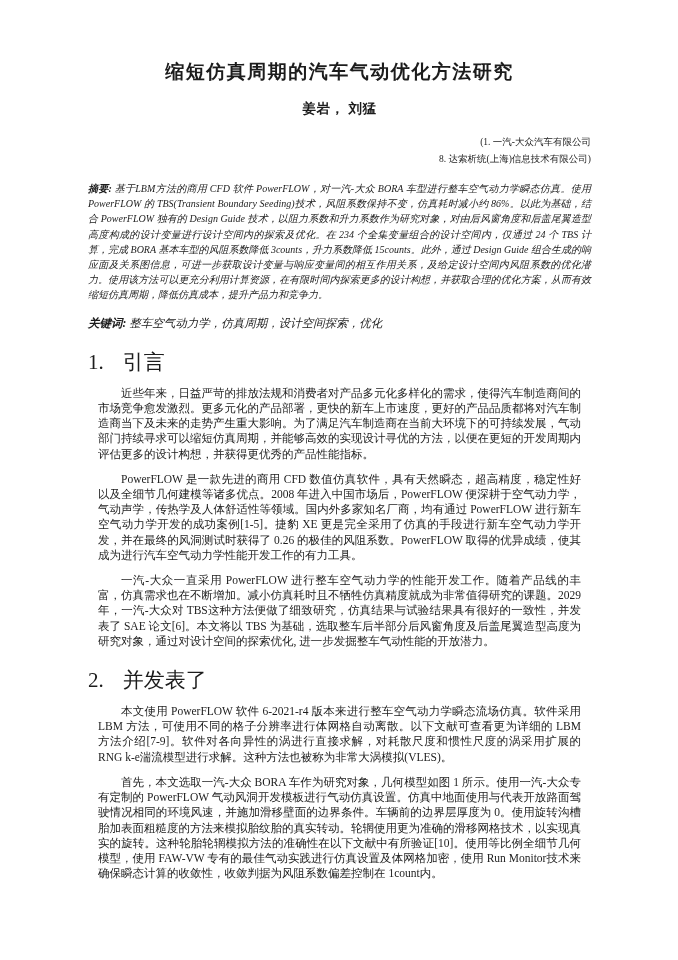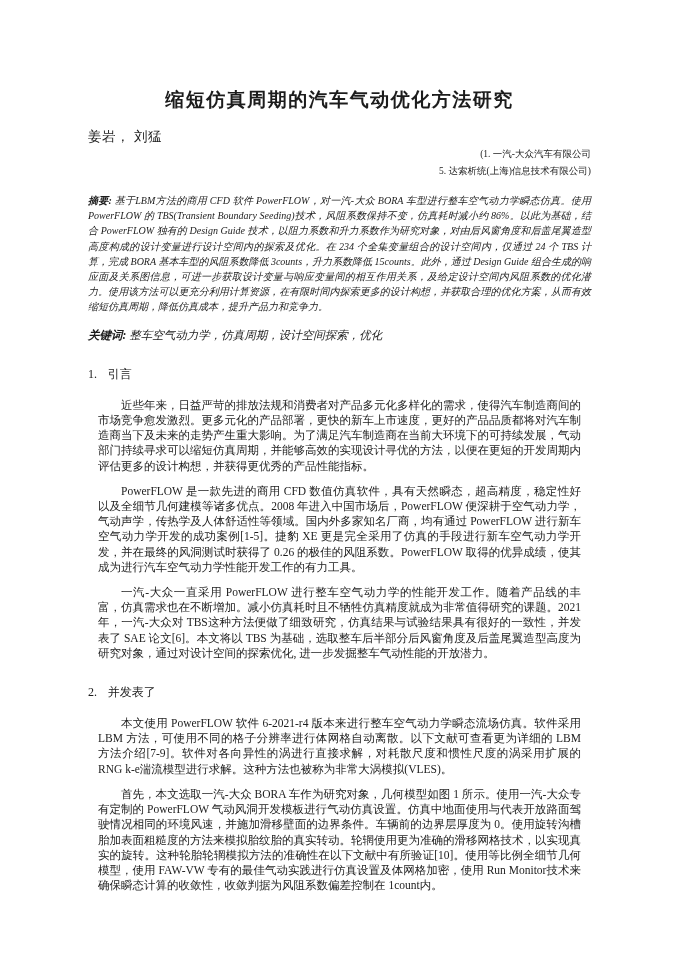--- a/index.html
+++ b/index.html
@@ -10,35 +10,36 @@
   .page {
     position: relative;
     width: 678px;
     height: 960px;
     margin: 0 auto;
     background: #ffffff;
     color: #1c1c1c;
     font-family: "Liberation Serif", serif;
     overflow: hidden;
     box-sizing: border-box;
-    padding: 88px 87px 0 88px;
+    padding: 60px 87px 0 88px;
   }
   .title {
     margin: 0 0 16px 0;
     text-align: center;
     font-size: 19px;
     font-weight: bold;
     letter-spacing: 1.5px;
     line-height: 24px;
   }
   .authors {
-    text-align: left;
+    text-align: center;
     font-size: 13.5px;
-    margin-bottom: 0;
+    margin-bottom: 16px;
     letter-spacing: 0.5px;
+    font-weight: bold;
   }
   .affil {
     text-align: right;
     font-size: 9.5px;
     line-height: 17px;
     color: #222;
   }
   .abstract {
     margin: 13px 0 0 0;
     font-size: 10px;
@@ -50,21 +51,21 @@
     font-weight: bold;
   }
   .keywords {
     margin: 13px 0 0 0;
     font-size: 11.5px;
     line-height: 15.2px;
     font-style: italic;
   }
   .sec-heading {
     margin: 22px 0 14px 0;
-    font-size: 12px;
+    font-size: 21px;
     font-weight: normal;
     line-height: 19px;
   }
   .sec-heading .num {
     margin-right: 0.9em;
   }
   .body-para {
     margin: 10px;
     font-size: 11.5px;
     line-height: 15.2px;
@@ -75,30 +76,30 @@
 </head>
 <body>
 
 <div class="page">
 
   <h1 class="title">缩短仿真周期的汽车气动优化方法研究</h1>
 
   <div class="authors">姜岩， 刘猛</div>
 
   <div class="affil">(1. 一汽-大众汽车有限公司</div>
-  <div class="affil">5. 达索析统(上海)信息技术有限公司)</div>
+  <div class="affil">8. 达索析统(上海)信息技术有限公司)</div>
 
   <p class="abstract"><span class="label">摘要:</span><span> 基于LBM方法的商用 CFD 软件 PowerFLOW，对一汽-大众 BORA 车型进行整车空气动力学瞬态仿真。使用 PowerFLOW 的 TBS(Transient Boundary Seeding)技术，风阻系数保持不变，仿真耗时减小约 86%。以此为基础，结合 PowerFLOW 独有的 Design Guide 技术，以阻力系数和升力系数作为研究对象，对由后风窗角度和后盖尾翼造型高度构成的设计变量进行设计空间内的探索及优化。在 234 个全集变量组合的设计空间内，仅通过 24 个 TBS 计算，完成 BORA 基本车型的风阻系数降低 3counts，升力系数降低 15counts。此外，通过 Design Guide 组合生成的响应面及关系图信息，可进一步获取设计变量与响应变量间的相互作用关系，及给定设计空间内风阻系数的优化潜力。使用该方法可以更充分利用计算资源，在有限时间内探索更多的设计构想，并获取合理的优化方案，从而有效缩短仿真周期，降低仿真成本，提升产品力和竞争力。</span></p>
 
   <p class="keywords"><span class="label">关键词:</span><span> 整车空气动力学，仿真周期，设计空间探索，优化</span></p>
 
   <h2 class="sec-heading"><span class="num">1.</span><span>引言</span></h2>
 
   <p class="body-para">近些年来，日益严苛的排放法规和消费者对产品多元化多样化的需求，使得汽车制造商间的市场竞争愈发激烈。更多元化的产品部署，更快的新车上市速度，更好的产品品质都将对汽车制造商当下及未来的走势产生重大影响。为了满足汽车制造商在当前大环境下的可持续发展，气动部门持续寻求可以缩短仿真周期，并能够高效的实现设计寻优的方法，以便在更短的开发周期内评估更多的设计构想，并获得更优秀的产品性能指标。</p>
   <p class="body-para">PowerFLOW 是一款先进的商用 CFD 数值仿真软件，具有天然瞬态，超高精度，稳定性好以及全细节几何建模等诸多优点。2008 年进入中国市场后，PowerFLOW 便深耕于空气动力学，气动声学，传热学及人体舒适性等领域。国内外多家知名厂商，均有通过 PowerFLOW 进行新车空气动力学开发的成功案例[1-5]。捷豹 XE 更是完全采用了仿真的手段进行新车空气动力学开发，并在最终的风洞测试时获得了 0.26 的极佳的风阻系数。PowerFLOW 取得的优异成绩，使其成为进行汽车空气动力学性能开发工作的有力工具。</p>
-  <p class="body-para">一汽-大众一直采用 PowerFLOW 进行整车空气动力学的性能开发工作。随着产品线的丰富，仿真需求也在不断增加。减小仿真耗时且不牺牲仿真精度就成为非常值得研究的课题。2021 年，一汽-大众对 TBS这种方法便做了细致研究，仿真结果与试验结果具有很好的一致性，并发表了 SAE 论文[6]。本文将以 TBS 为基础，选取整车后半部分后风窗角度及后盖尾翼造型高度为研究对象，通过对设计空间的探索优化, 进一步发掘整车气动性能的开放潜力。</p>
+  <p class="body-para">一汽-大众一直采用 PowerFLOW 进行整车空气动力学的性能开发工作。随着产品线的丰富，仿真需求也在不断增加。减小仿真耗时且不牺牲仿真精度就成为非常值得研究的课题。2029 年，一汽-大众对 TBS这种方法便做了细致研究，仿真结果与试验结果具有很好的一致性，并发表了 SAE 论文[6]。本文将以 TBS 为基础，选取整车后半部分后风窗角度及后盖尾翼造型高度为研究对象，通过对设计空间的探索优化, 进一步发掘整车气动性能的开放潜力。</p>
 
   <h2 class="sec-heading"><span class="num">2.</span><span>并发表了</span></h2>
 
   <p class="body-para">本文使用 PowerFLOW 软件 6-2021-r4 版本来进行整车空气动力学瞬态流场仿真。软件采用 LBM 方法，可使用不同的格子分辨率进行体网格自动离散。以下文献可查看更为详细的 LBM 方法介绍[7-9]。软件对各向异性的涡进行直接求解，对耗散尺度和惯性尺度的涡采用扩展的 RNG k-e湍流模型进行求解。这种方法也被称为非常大涡模拟(VLES)。</p>
   <p class="body-para">首先，本文选取一汽-大众 BORA 车作为研究对象，几何模型如图 1 所示。使用一汽-大众专有定制的 PowerFLOW 气动风洞开发模板进行气动仿真设置。仿真中地面使用与代表开放路面驾驶情况相同的环境风速，并施加滑移壁面的边界条件。车辆前的边界层厚度为 0。使用旋转沟槽胎加表面粗糙度的方法来模拟胎纹胎的真实转动。轮辋使用更为准确的滑移网格技术，以实现真实的旋转。这种轮胎轮辋模拟方法的准确性在以下文献中有所验证[10]。使用等比例全细节几何模型，使用 FAW-VW 专有的最佳气动实践进行仿真设置及体网格加密，使用 Run Monitor技术来确保瞬态计算的收敛性，收敛判据为风阻系数偏差控制在 1count内。</p>
 
 </div>
 
 </body></html>

